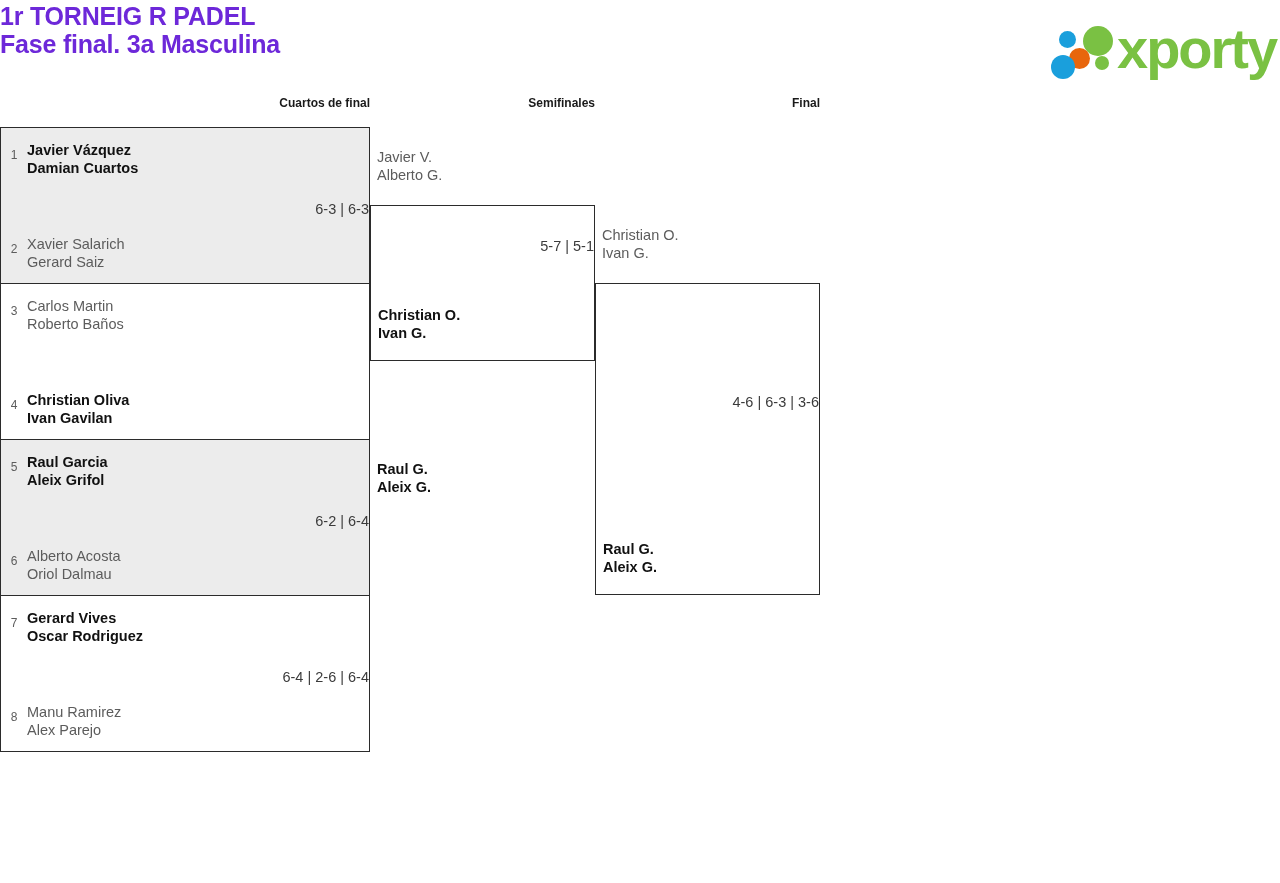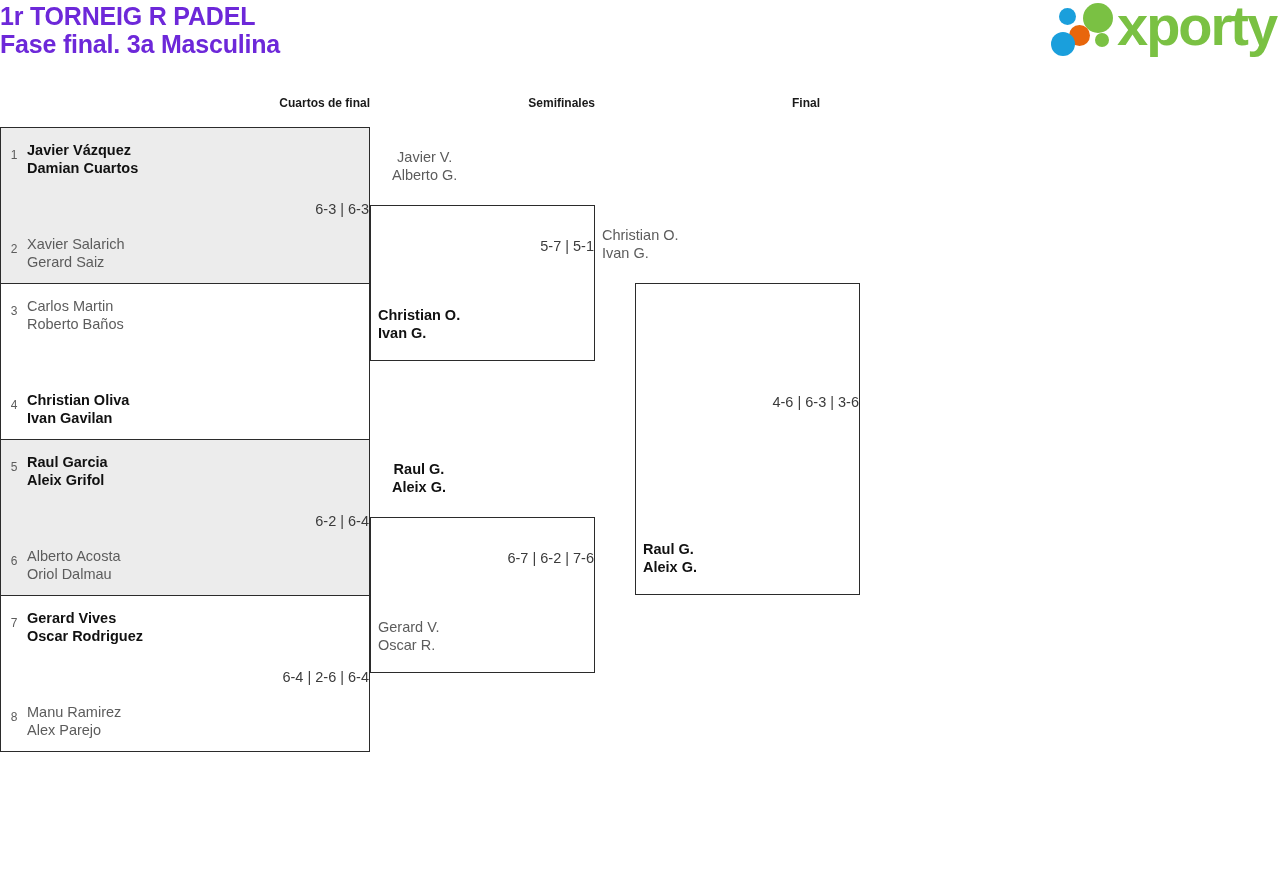--- a/index.html
+++ b/index.html
@@ -13,21 +13,21 @@
   #root { position: relative; width: 1280px; height: 883px; }
 
   
   .title-block { position: absolute; left: 0; top: 2px; }
   .title-line {
     font-size: 25px; font-weight: 700; line-height: 28px;
     letter-spacing: -0.2px; color: #6d28d9; white-space: nowrap;
   }
 
   
-  .logo { position: absolute; left: 1051px; top: 1px; width: 224px; height: 56px; }
+  .logo { position: absolute; left: 1051px; top: 24px; width: 224px; height: 56px; }
   .logo-dots { position: absolute; left: 0; top: 2px; width: 68px; height: 52px; }
   .dot { position: absolute; border-radius: 50%; }
   .dot-blue-sm   { left: 8px;  top: 5px;  width: 17px; height: 17px; background: #1a9fdc; }
   .dot-green-lg  { left: 32px; top: 0px;  width: 30px; height: 30px; background: #7ac143; }
   .dot-orange    { left: 18px; top: 22px; width: 21px; height: 21px; background: #e8660c; }
   .dot-green-sm  { left: 44px; top: 30px; width: 14px; height: 14px; background: #7ac143; }
   .dot-blue-lg   { left: 0px;  top: 29px; width: 24px; height: 24px; background: #1a9fdc; }
   .logo-word {
     position: absolute; left: 66px; top: -6px;
     font-size: 56px; font-weight: 700; letter-spacing: -2px;
@@ -79,27 +79,27 @@
   .qf .score    { top: 73px; }
 
   
   .sf { left: 370px; width: 225px; height: 157px; }
   .sf .names { padding-left: 7px; }
   .sf .team-bot { top: 105px; }
   .sf .score    { top: 73px; }
 
   
   .sf-lead {
-    position: absolute; left: 392px;
-    font-size: 14.5px; line-height: 18px; color: #5c5c5c; text-align: center;
+    position: absolute; left: 377px;
+    font-size: 14.5px; line-height: 18px; color: #5c5c5c;
   }
   .sf-lead.winner { color: #111111; font-weight: 700; }
 
   
-  .fn { left: 595px; width: 225px; height: 313px; margin-left: 40px; }
+  .fn { left: 595px; width: 225px; height: 313px; }
   .fn .names { padding-left: 7px; }
   .fn .team-bot { top: 255px; }
   .fn .score    { top: 148px; }
 
   .fn-lead {
     position: absolute; left: 602px;
     font-size: 14.5px; line-height: 18px; color: #5c5c5c;
   }
 </style>
 </head>
@@ -209,29 +209,20 @@
         <span class="nm">Christian O.</span>
         <span class="nm">Ivan G.</span>
       </div>
     </div>
   </div>
 
   <div class="sf-lead winner" style="top:460px">
     <span class="nm">Raul G.</span>
     <span class="nm">Aleix G.</span>
   </div>
-  <div class="match sf" style="top:517px;height:156px">
-    <div class="score" style="top:32px">6-7 | 6-2 | 7-6</div>
-    <div class="team team-bot" style="top:98px">
-      <div class="names">
-        <span class="nm">Gerard V.</span>
-        <span class="nm">Oscar R.</span>
-      </div>
-    </div>
-  </div>
 
   <div class="fn-lead" style="top:226px">
     <span class="nm">Christian O.</span>
     <span class="nm">Ivan G.</span>
   </div>
   <div class="match fn" style="top:283px;height:312px">
     <div class="score" style="top:110px">4-6 | 6-3 | 3-6</div>
     <div class="team team-bot" style="top:254px">
       <div class="names winner">
         <span class="nm">Raul G.</span>

